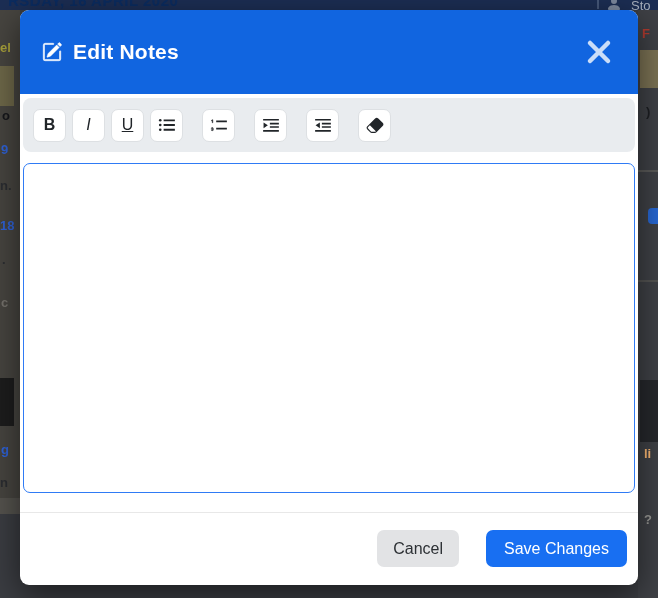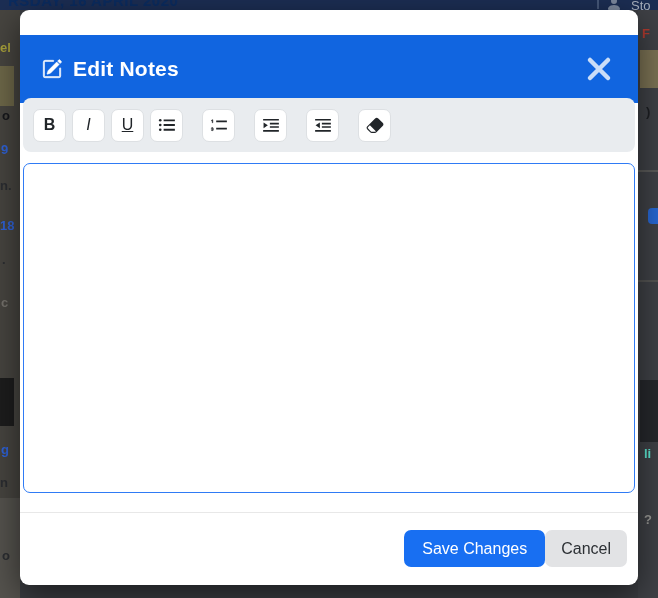--- a/index.html
+++ b/index.html
@@ -23,44 +23,43 @@
   }
   .bg-top-divider {
     position: absolute; left: 597px; top: 0; width: 2px; height: 9px; background: #46587a;
   }
   .bg-user-icon { position: absolute; left: 606px; top: -4px; color: #7d899e; }
   .bg-user-label {
     position: absolute; left: 631px; top: -2px;
     font-size: 13px; color: #a9b1bf; white-space: nowrap;
   }
   .bg-left-col {
-    position: absolute; left: 0; top: 10px; width: 20px; height: 588px;
+    position: absolute; left: 0; top: 10px; width: 20px; height: 504px;
     background: #474540; overflow: hidden;
   }
   .bg-right-col {
     position: absolute; left: 638px; top: 10px; width: 20px; height: 588px;
     background: #3f4146; overflow: hidden;
   }
   .frag { position: absolute; font-size: 13px; font-weight: bold; white-space: nowrap; }
   .block { position: absolute; }
   .bg-left-col .strip-bottom { left:0; top:488px; width:20px; height:100px; background:#55534e; }
 
   
   .modal {
     position: absolute; left: 20px; top: 10px; width: 618px; height: 575px;
     background: #fff; border-radius: 9px;
     box-shadow: 0 10px 34px rgba(0,0,0,.55);
     overflow: hidden;
   }
   .modal-header {
-    position: absolute; left: 0; top: 0; right: 0; height: 68px;
+    position: absolute; left: 0; top: 0; right: 0; height: 84px;
     background: #1165e0;
     display: flex; align-items: center; padding: 0 22px;
     color: #fff;
-    margin-top: 25px;
   }
   .modal-title-icon { display: inline-flex; color: #fff; }
   .modal-title {
     margin-left: 11px; font-size: 21px; font-weight: bold; letter-spacing: .2px;
   }
   .close-btn {
     margin-left: auto; background: transparent; border: none; cursor: pointer;
     display: inline-flex; padding: 2px;
   }
   .close-btn svg { color: rgba(255,255,255,.78); }
@@ -139,21 +138,21 @@
 </div>
 
 <div class="bg-right-col">
   <span class="block" style="left:2px;top:40px;width:18px;height:38px;background:#7b7254"></span>
   <span class="block" style="left:10px;top:198px;width:10px;height:16px;background:#2767d2;border-radius:4px 0 0 4px"></span>
   <span class="block" style="left:0;top:160px;width:20px;height:2px;background:#5a5a58"></span>
   <span class="block" style="left:0;top:270px;width:20px;height:2px;background:#545452"></span>
   <span class="block" style="left:2px;top:370px;width:18px;height:62px;background:#26282c"></span>
   <span class="frag" style="left:4px;top:16px;color:#b23b30">F</span>
   <span class="frag" style="left:8px;top:94px;color:#1d1f23">)</span>
-  <span class="frag" style="left:6px;top:436px;color:#5eead4">li</span>
+  <span class="frag" style="left:6px;top:436px;color:#fdba74">li</span>
   <span class="frag" style="left:6px;top:502px;color:#9a9a96">?</span>
 </div>
 
 <div class="modal">
 
   <div class="modal-header">
     <span class="modal-title-icon">
       <svg width="20" height="20" viewBox="0 0 16 16" fill="currentColor" stroke="currentColor" stroke-width="0.4">
         <path d="M15.502 1.94a.5.5 0 0 1 0 .706L14.459 3.69l-2-2L13.502.646a.5.5 0 0 1 .707 0l1.293 1.293zm-1.75 2.456-2-2L4.939 9.21a.5.5 0 0 0-.121.196l-.805 2.414a.25.25 0 0 0 .316.316l2.414-.805a.5.5 0 0 0 .196-.12l6.813-6.814z"></path>
         <path d="M1 13.5A1.5 1.5 0 0 0 2.5 15h11a1.5 1.5 0 0 0 1.5-1.5v-6a.5.5 0 0 0-1 0v6a.5.5 0 0 1-.5.5h-11a.5.5 0 0 1-.5-.5v-11a.5.5 0 0 1 .5-.5H9a.5.5 0 0 0 0-1H2.5A1.5 1.5 0 0 0 1 2.5v11z"></path>
@@ -200,17 +199,17 @@
     <button class="tb-btn gap-lg">
       <svg width="18" height="18" viewBox="0 0 16 16" fill="currentColor">
         <path d="M8.086 2.207a2 2 0 0 1 2.828 0l3.879 3.879a2 2 0 0 1 0 2.828l-5.5 5.5A2 2 0 0 1 7.879 15H5.12a2 2 0 0 1-1.414-.586l-2.5-2.5a2 2 0 0 1 0-2.828l6.879-6.879zm.66 11.34L3.453 8.254 1.914 9.793a1 1 0 0 0 0 1.414l2.5 2.5a1 1 0 0 0 .707.293H7.88a1 1 0 0 0 .707-.293l.16-.16z"></path>
       </svg>
     </button>
   </div>
 
   <textarea class="editor" placeholder="" style=""></textarea>
 
   <div class="modal-footer">
+    <button class="btn btn-cancel">Cancel</button>
     <button class="btn btn-save">Save Changes</button>
-    <button class="btn btn-cancel">Cancel</button>
   </div>
 
 </div>
 
 </body></html>

